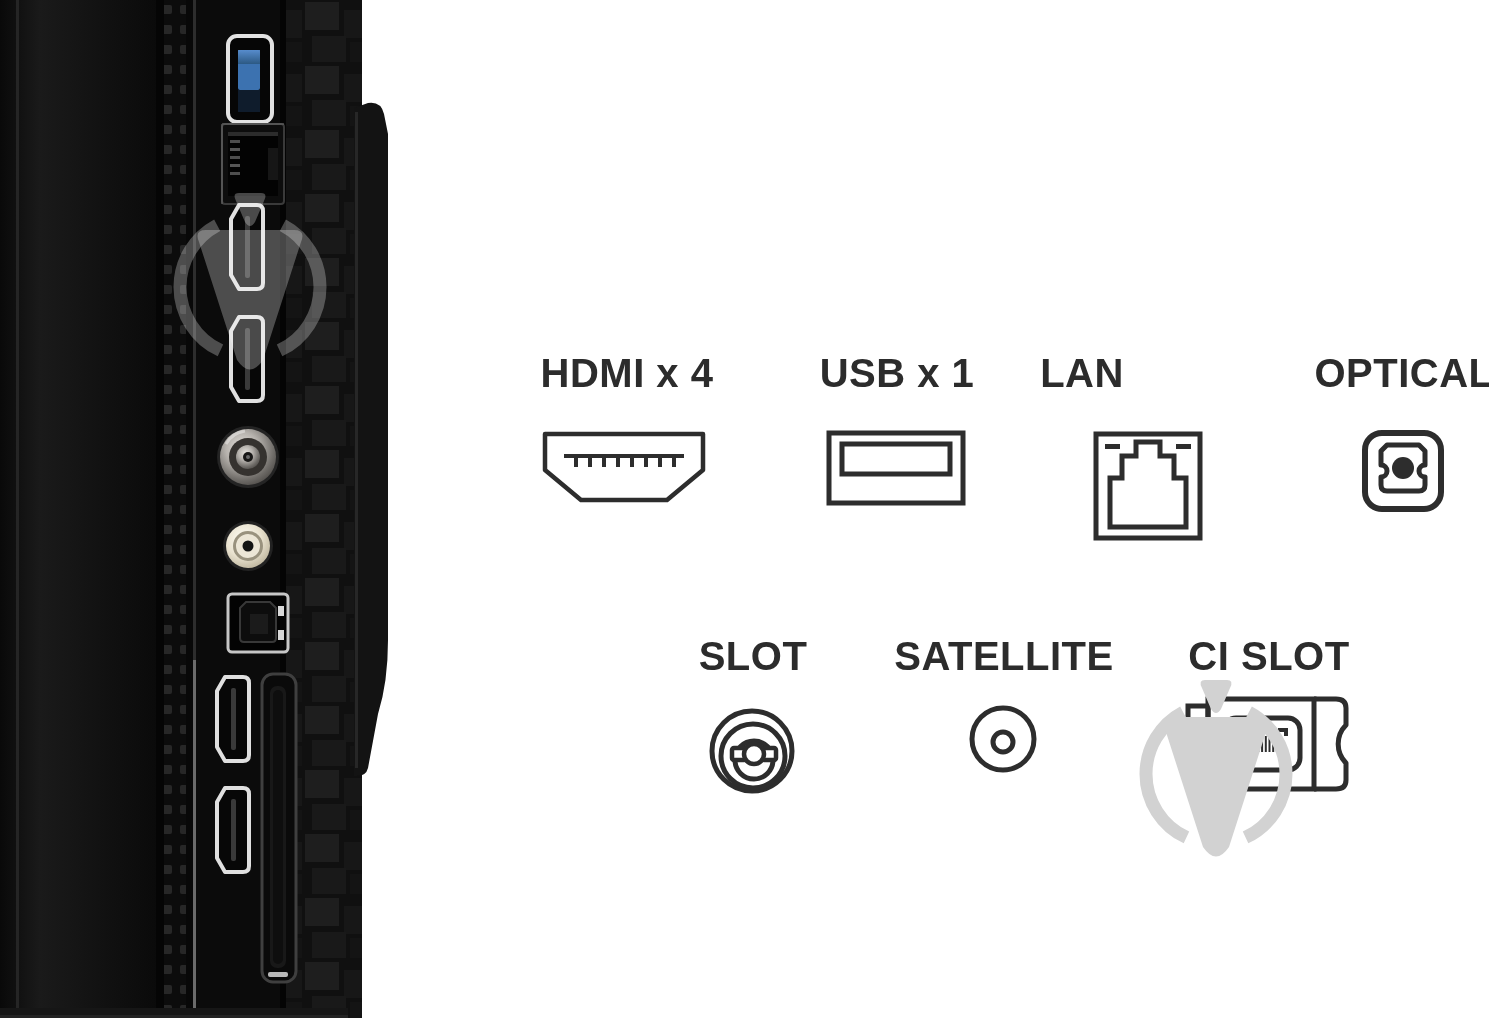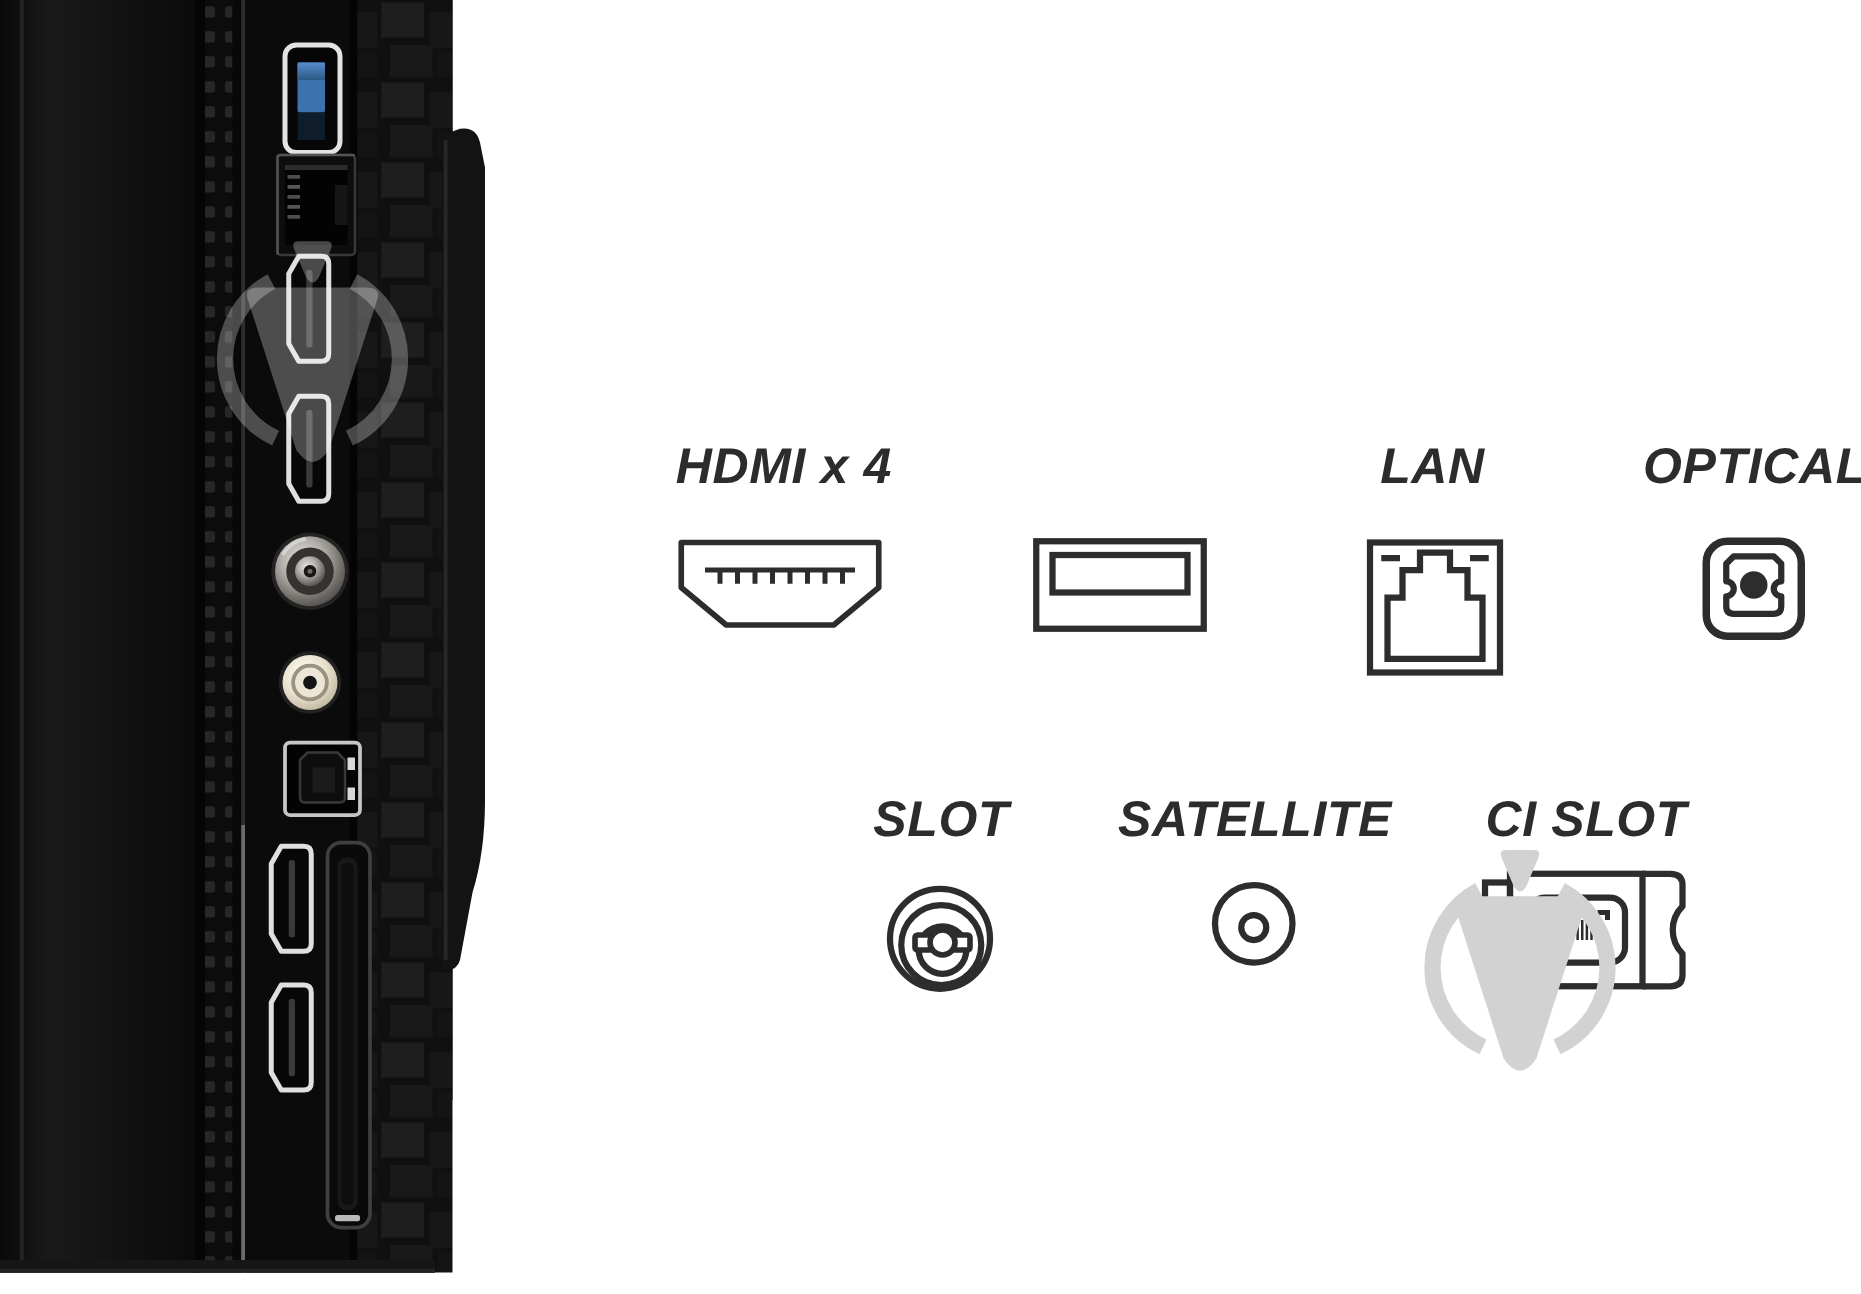--- a/index.html
+++ b/index.html
@@ -1,20 +1,20 @@
 <!DOCTYPE html>
 <html><head>
 <meta charset="utf-8">
 <style>
   html,body{margin:0;padding:0;background:#ffffff;}
   .stage{position:relative;width:1489px;height:1035px;background:#ffffff;overflow:hidden;
          font-family:"Liberation Sans",sans-serif;}
   .photo{position:absolute;left:0;top:0;}
   .lbl{position:absolute;transform:translateX(-50%);font-weight:700;font-size:40px;
-       letter-spacing:.5px;color:#2c2c2c;white-space:nowrap;line-height:1;font-style:italic;}
+       letter-spacing:.5px;color:#2c2c2c;white-space:nowrap;line-height:1;}
   .icon{position:absolute;}
   .wm2{position:absolute;}
 </style>
 </head>
 <body>
 
 <div class="stage">
 
   <svg class="photo" width="392" height="1035" viewBox="0 0 392 1035">
     <defs>
@@ -134,21 +134,22 @@
       <rect x="2" y="2" width="34" height="308" rx="11" fill="#0a0a0a" stroke="#3f3f3f" stroke-width="3"></rect>
       <rect x="10" y="14" width="16" height="282" rx="7" fill="#181818"></rect>
       <rect x="13" y="18" width="10" height="274" rx="5" fill="#0e0e0e"></rect>
       <rect x="8" y="300" width="20" height="5" rx="2" fill="#b9b9b9"></rect>
     </g>
 
     <use href="#wmlogo" transform="translate(250,287)" color="rgba(255,255,255,0.27)"></use>
   </svg>
 
   <div class="lbl" style="left:627px;top:353px">HDMI x 4</div>
-  <div class="lbl" style="left:1146px;top:353px">LAN</div>
+  <div class="lbl" style="left:897px;top:353px">USB x 1</div>
+  <div class="lbl" style="left:1082px;top:353px">LAN</div>
   <div class="lbl" style="left:1404px;top:353px">OPTICAL</div>
 
   <div class="lbl" style="left:753px;top:636px">SLOT</div>
   <div class="lbl" style="left:1269px;top:636px">CI SLOT</div>
   <div class="lbl" style="left:1004px;top:636px">SATELLITE</div>
 
   <svg class="icon" style="left:540px;top:430px" width="168" height="74" viewBox="0 0 168 74">
     <path d="M5,4 H163 V40 L127,70 H41 L5,40 Z" fill="none" stroke="#2d2d2d" stroke-width="4.5" stroke-linejoin="round"></path>
     <path d="M24,26 H144 M36,26 V37 M50,26 V37 M64,26 V37 M78,26 V37 M92,26 V37 M106,26 V37 M120,26 V37 M134,26 V37" stroke="#2d2d2d" stroke-width="4" fill="none"></path>
   </svg>

